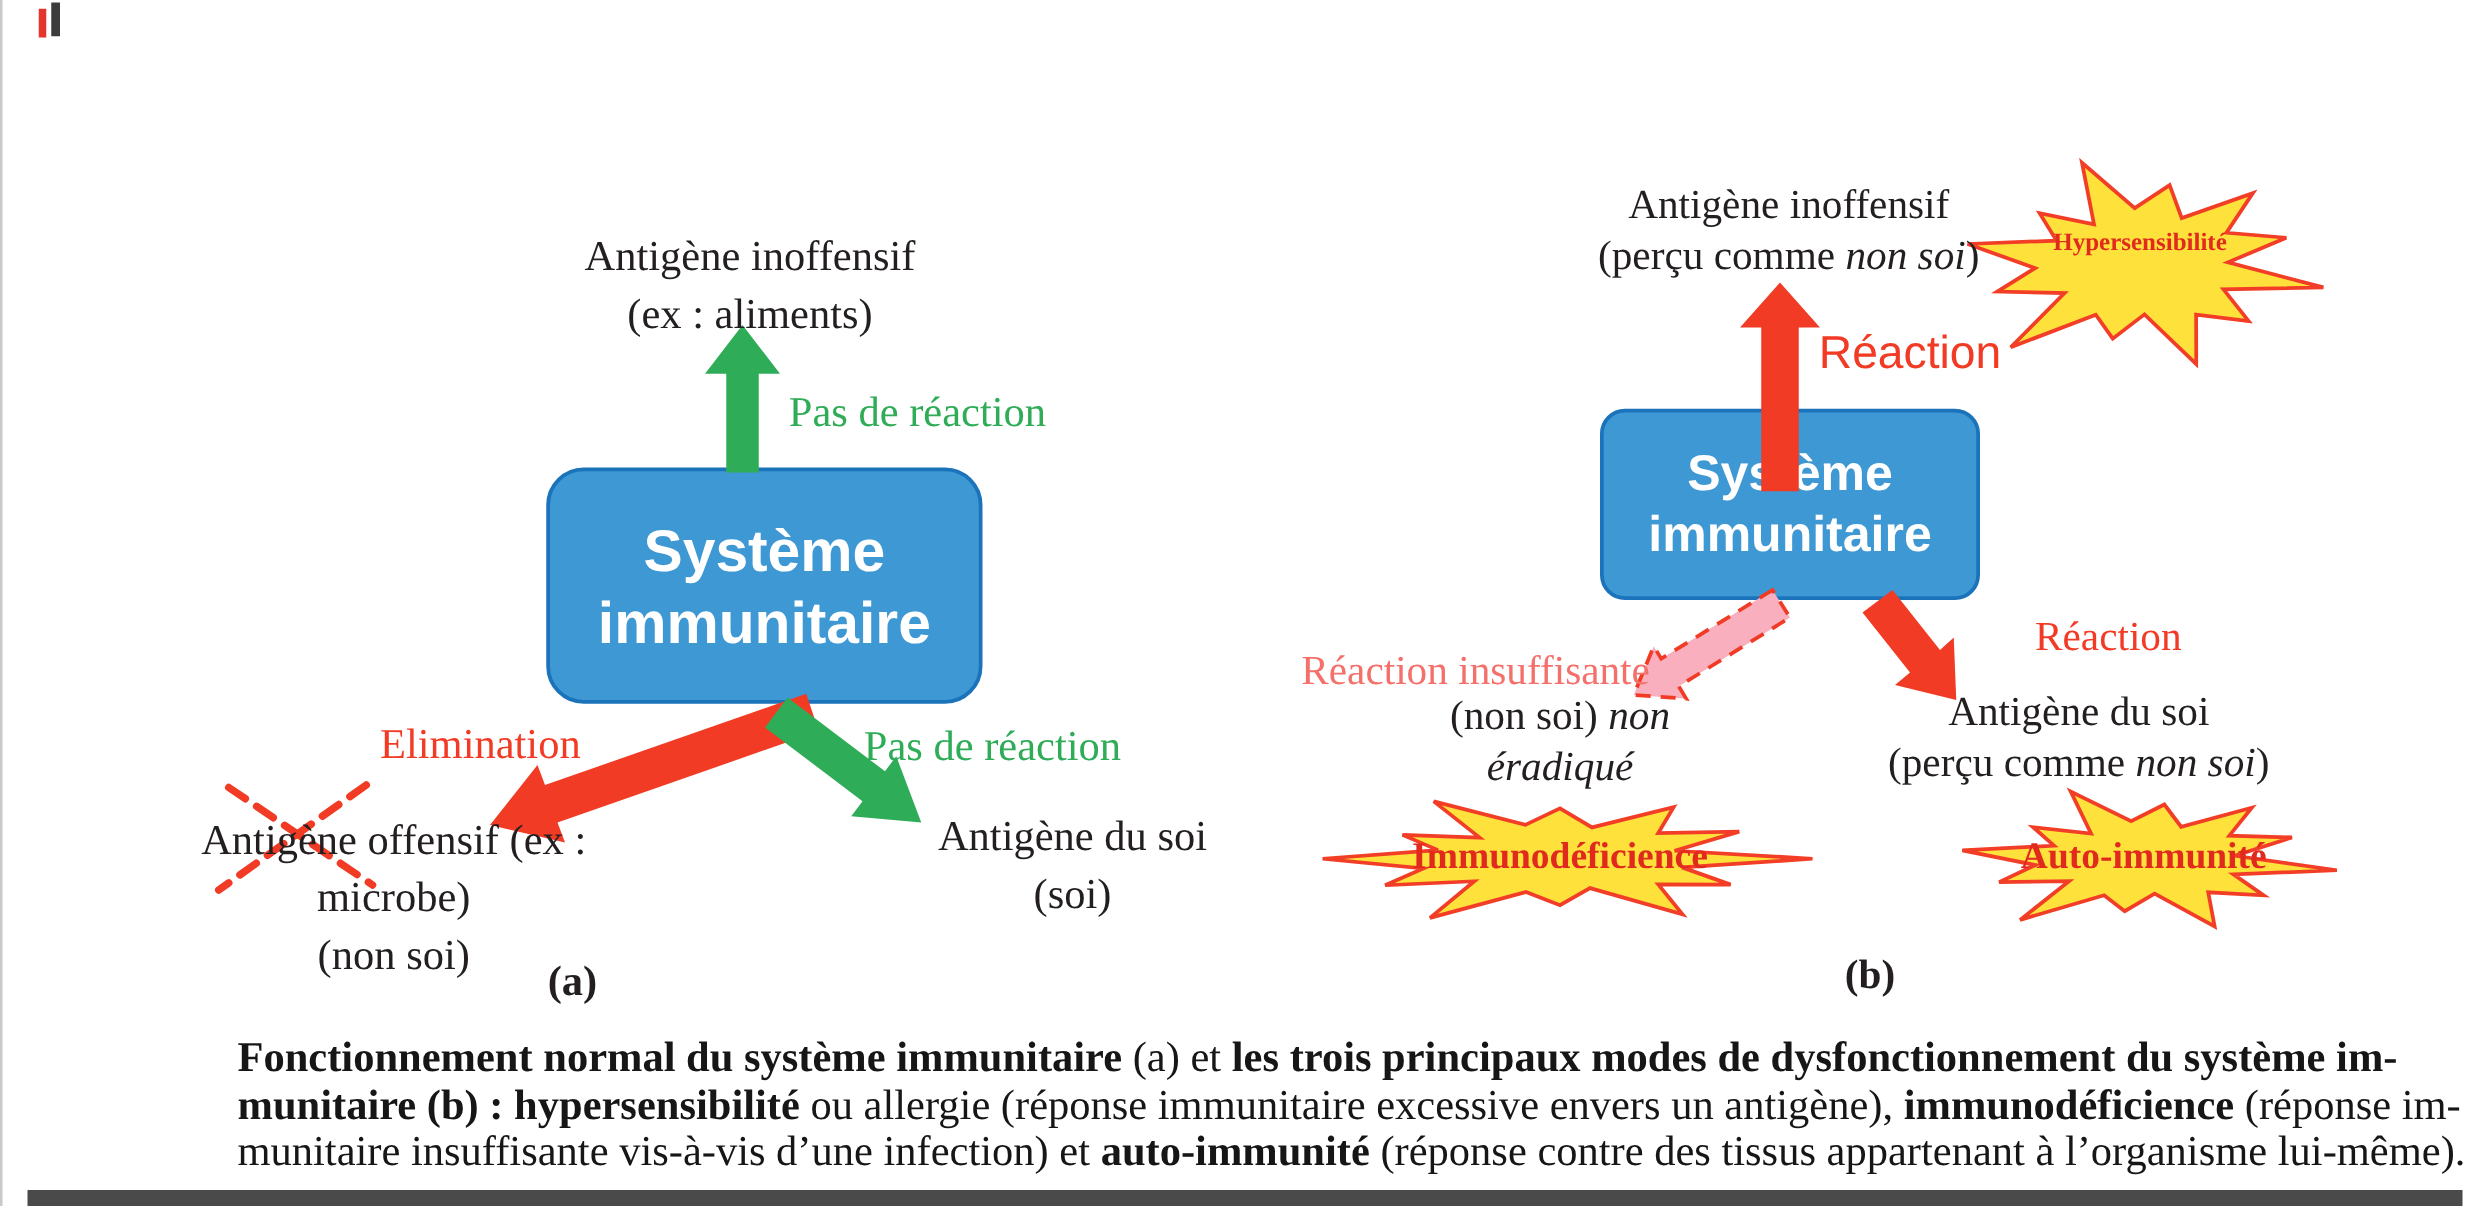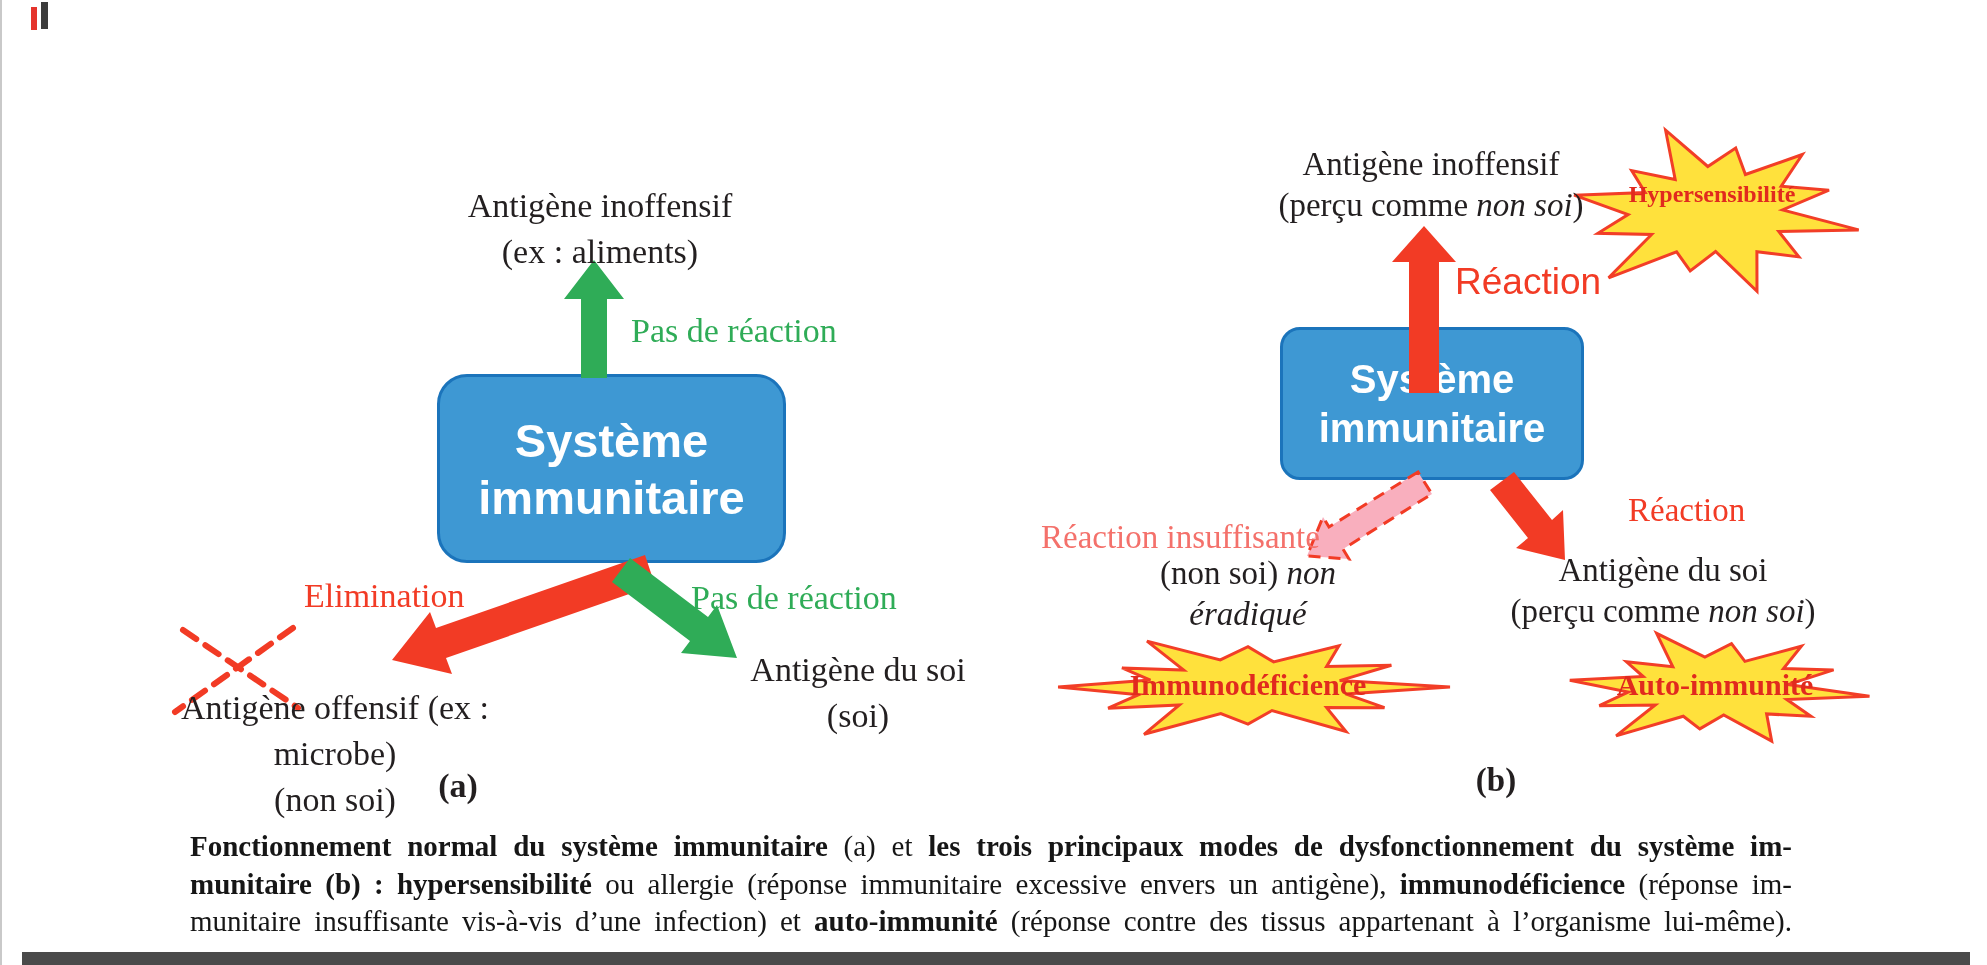--- a/index.html
+++ b/index.html
@@ -32,27 +32,27 @@
   .sysbox-a{left:437px;top:374px;width:349px;height:189px;border-radius:30px;font-size:47px;line-height:57px;}
   .sysbox-b{left:1280px;top:327px;width:304px;height:153px;border-radius:20px;font-size:40px;line-height:49px;}
 
   
   #overlay{position:absolute;left:0;top:0;z-index:1;pointer-events:none;}
   .txt{z-index:2;}
 
   
   .star-text{
     font-weight:bold;color:var(--star-text-red);
-    font-size:24px;line-height:34px;text-align:center;
+    font-size:20px;line-height:34px;text-align:center;
   }
 
   
   #caption{
     left:190px;top:828px;width:1602px;
-    font-size:29px;line-height:37.5px;color:#161616;
+    font-size:34px;line-height:37.5px;color:#161616;
   }
   .cap-line{text-align:justify;text-align-last:justify;white-space:nowrap;}
 
   
   #page-left-edge{left:0;top:0;width:2px;height:965px;background:#c9c9c9;}
   #corner-mark-red{left:31px;top:7px;width:6px;height:23px;background:#e5342c;}
   #corner-mark-dark{left:41px;top:2px;width:7px;height:27px;background:#3c3c3c;}
   #bottom-bar{left:22px;top:952px;width:1948px;height:13px;background:#4a4a4a;}
 </style>
 </head>
@@ -100,21 +100,21 @@
   <div>Antigène inoffensif</div>
   <div>(ex : aliments)</div>
 </div>
 
 <div class="abs txt dlabel green-t" style="left:631px;top:308px;">Pas de réaction</div>
 
 <div class="abs txt dlabel red-t" style="left:304px;top:573px;">Elimination</div>
 
 <div class="abs txt dlabel green-t" style="left:691px;top:575px;">Pas de réaction</div>
 
-<div class="abs txt ctr dlabel" style="left:135px;top:650px;width:400px;margin-top:35px;">
+<div class="abs txt ctr dlabel" style="left:115px;top:650px;width:400px;">
   <div>Antigène offensif (ex : microbe)</div>
   <div>(non soi)</div>
 </div>
 
 <div class="abs txt ctr dlabel" style="left:710px;top:647px;width:296px;">
   <div>Antigène du soi</div>
   <div>(soi)</div>
 </div>
 
 <div class="abs txt ctr dlabel b" style="left:408px;top:763px;width:100px;">(a)</div>

